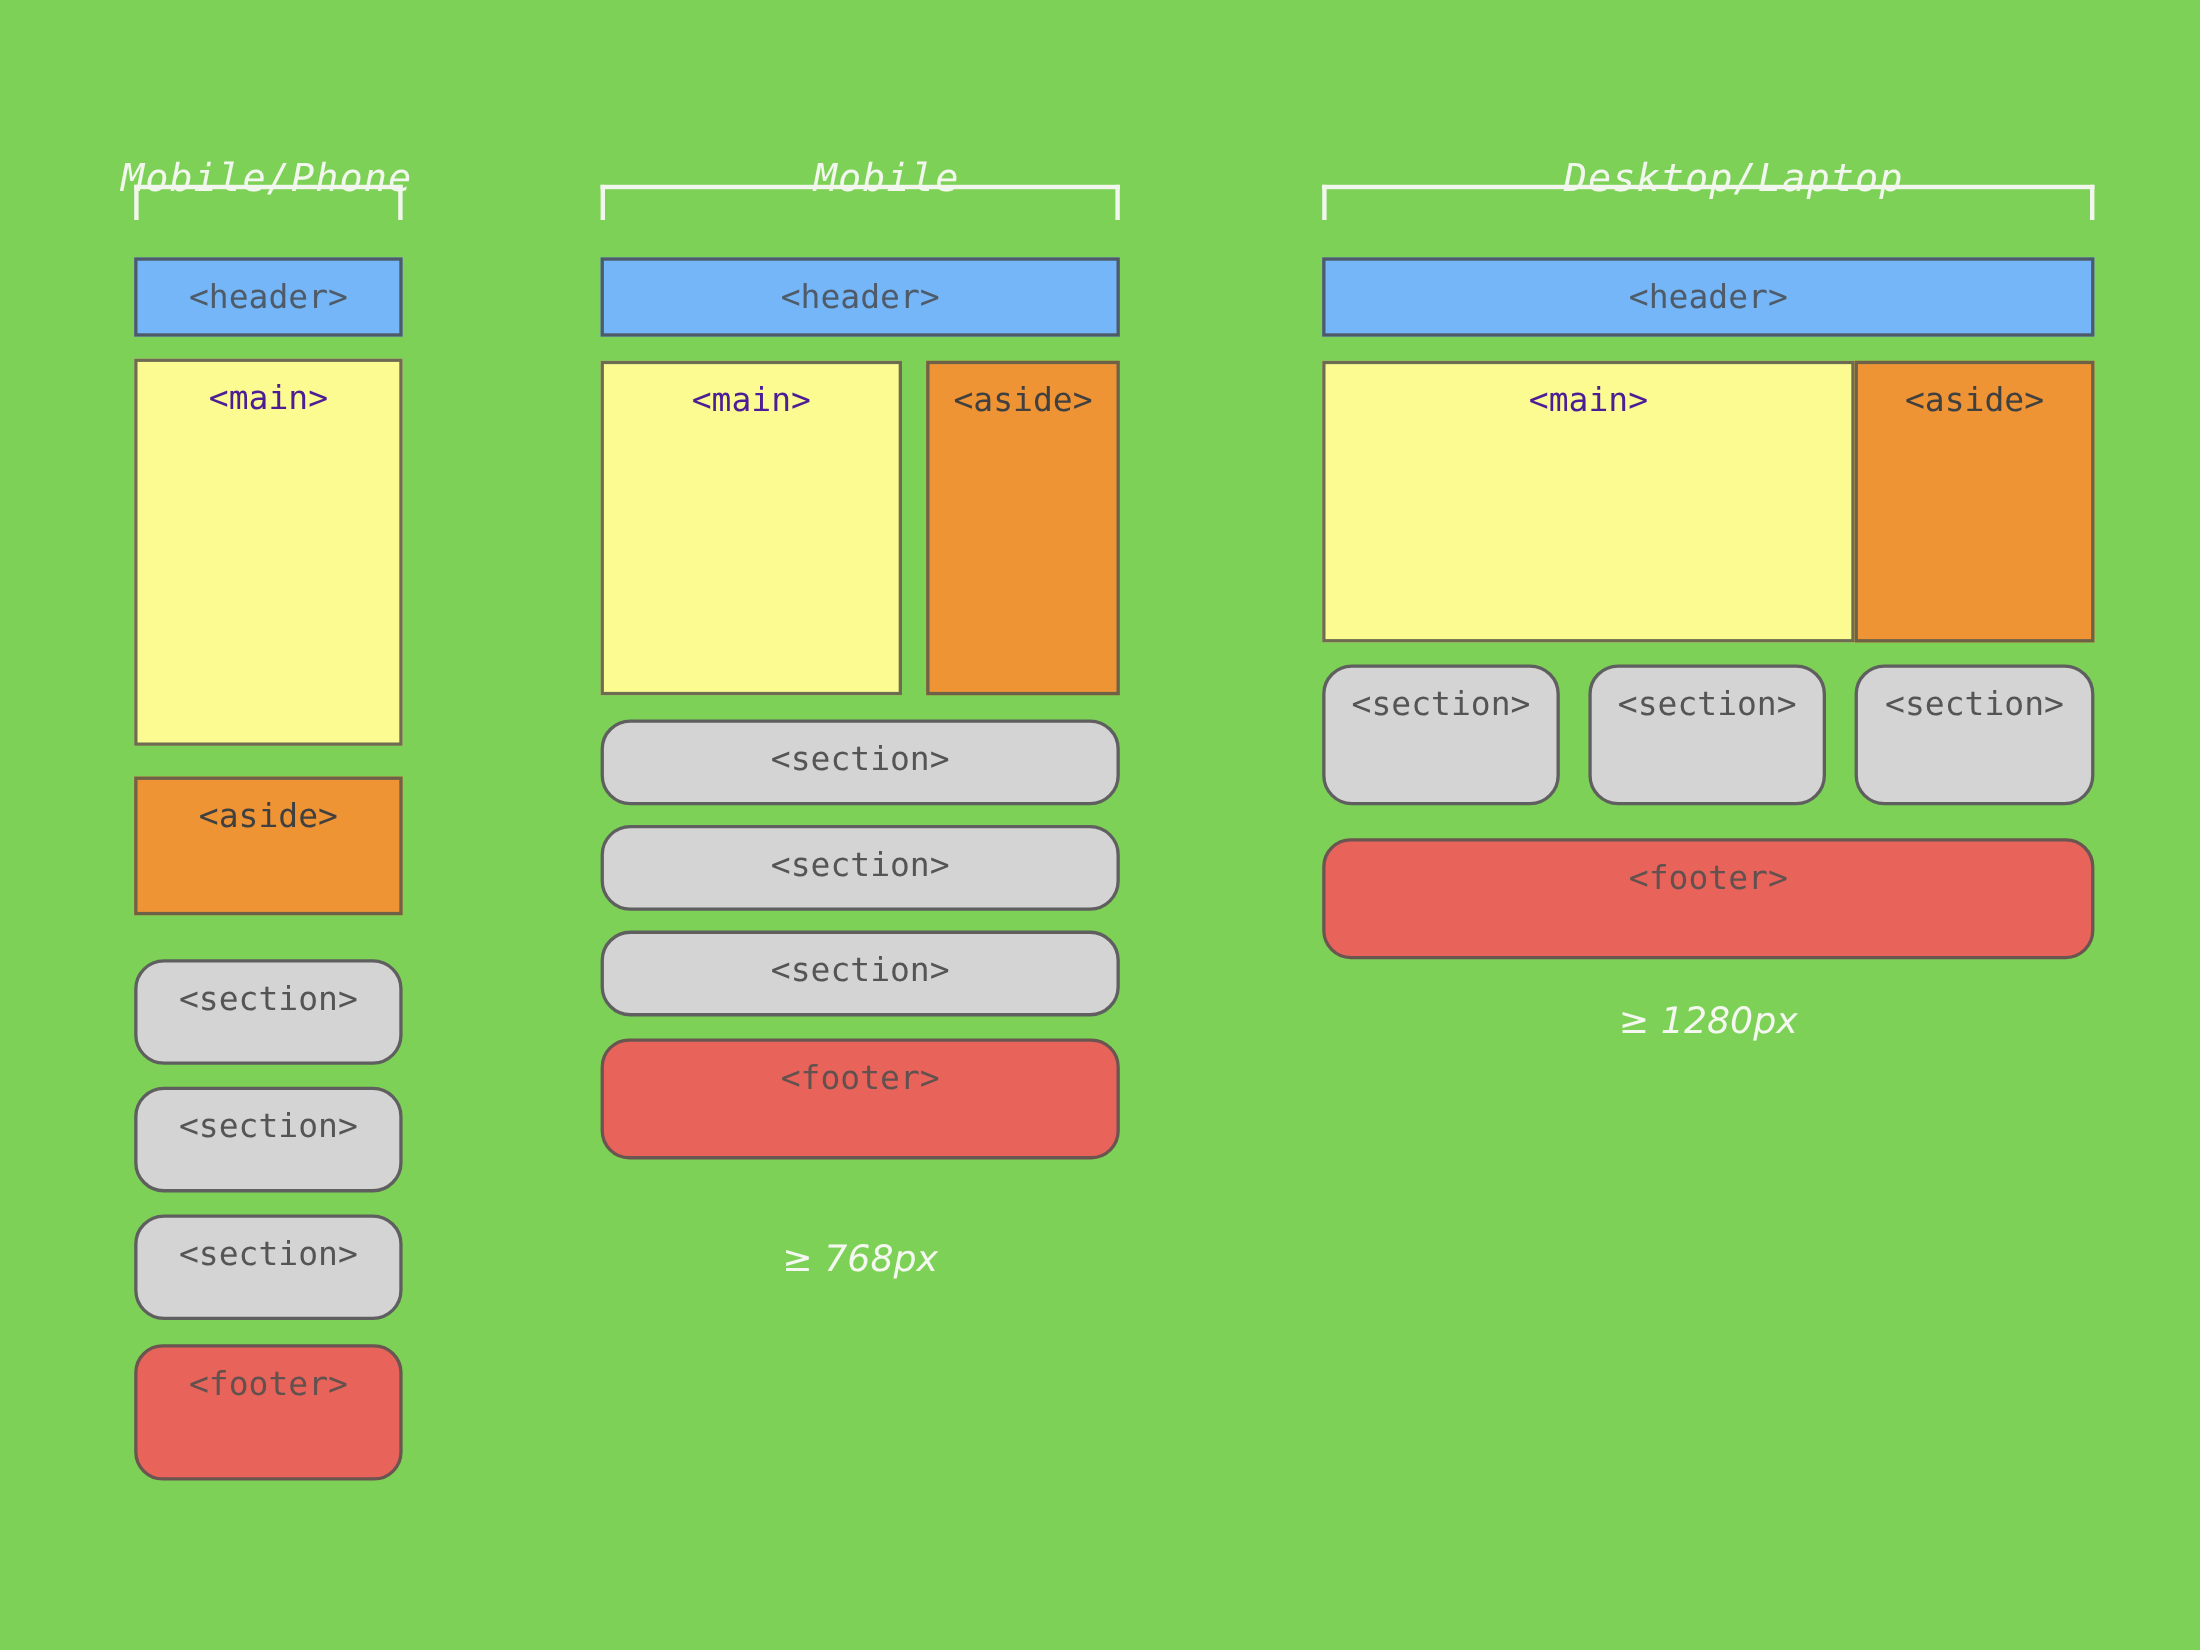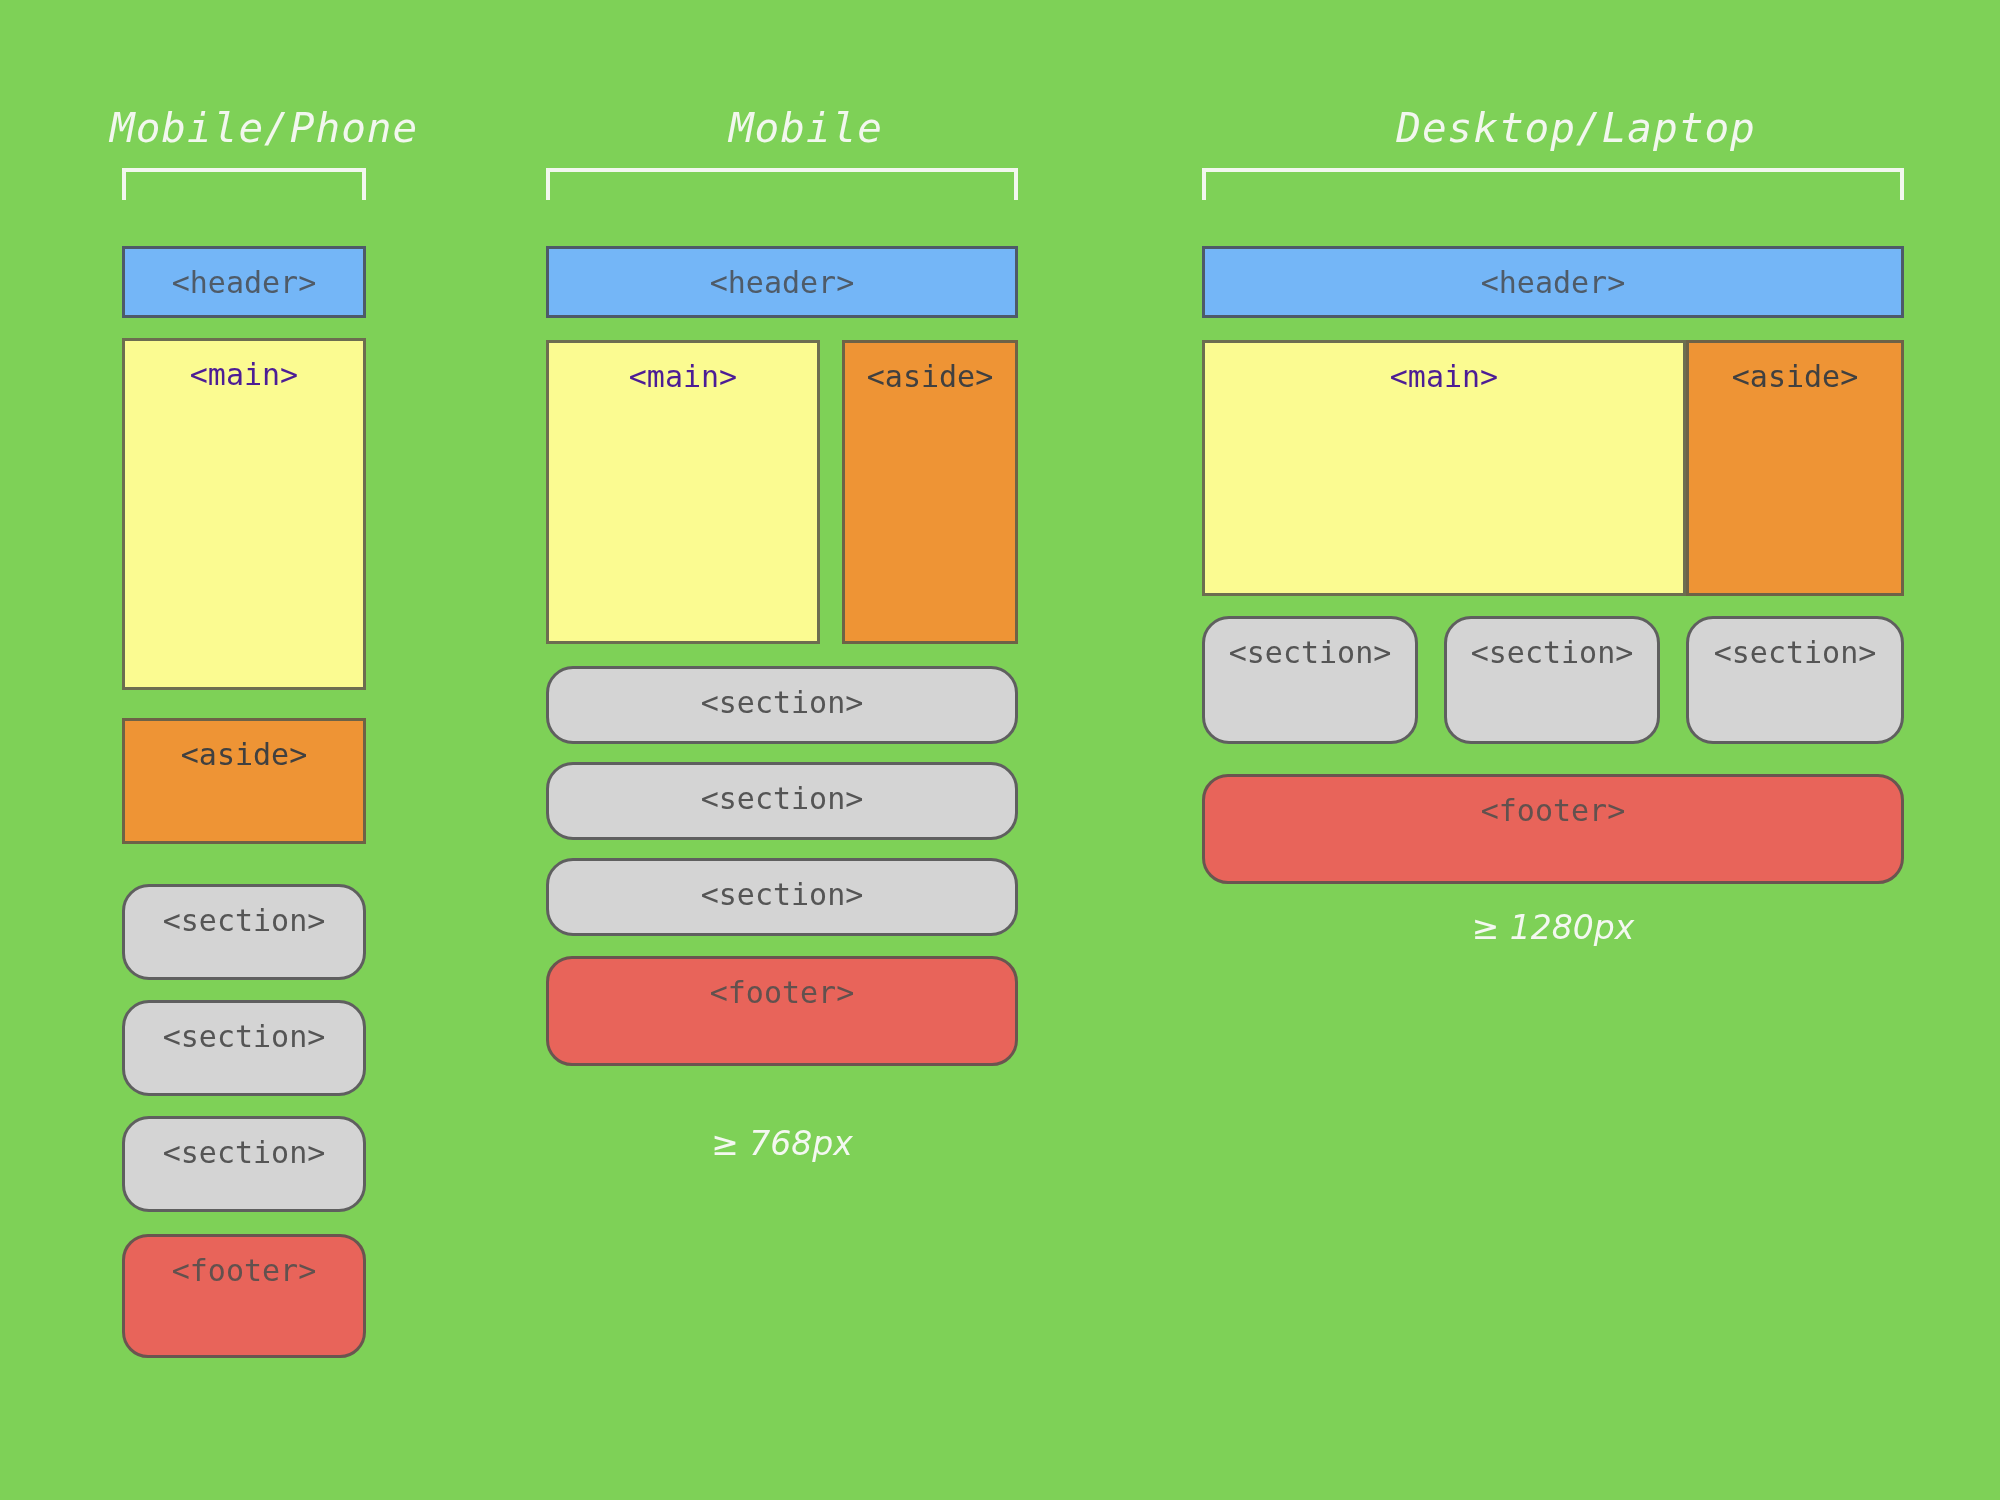--- a/index.html
+++ b/index.html
@@ -19,25 +19,26 @@
     position: absolute;
     inset: 0;
   }
 
   
   .col-title {
     position: absolute;
     color: #f2f7ee;
     font-family: "DejaVu Sans Mono", monospace;
     font-style: italic;
-    font-size: 41px;
+    font-size: 35px;
     font-weight: 400;
     letter-spacing: 1px;
     white-space: nowrap;
     text-align: center;
+    margin-top: 39px;
   }
 
   
   .bracket {
     position: absolute;
     border: 4px solid #f2f7ee;
     border-bottom: none;
     box-sizing: border-box;
   }
 
@@ -48,21 +49,20 @@
     border: 3px solid #62634f;
     display: flex;
     align-items: flex-start;
     justify-content: center;
     font-family: "DejaVu Sans Mono", monospace;
     font-size: 30px;
     color: #5a5a5a;
     padding-top: 16px;
     letter-spacing: 0px;
     white-space: nowrap;
-    margin-top: 12px;
   }
 
   .box-header {
     background: #74b6f7;
     border-color: #4e5a68;
     color: #4f5b68;
   }
   .box-main {
     background: #fbfb91;
     border-color: #6c6d50;

